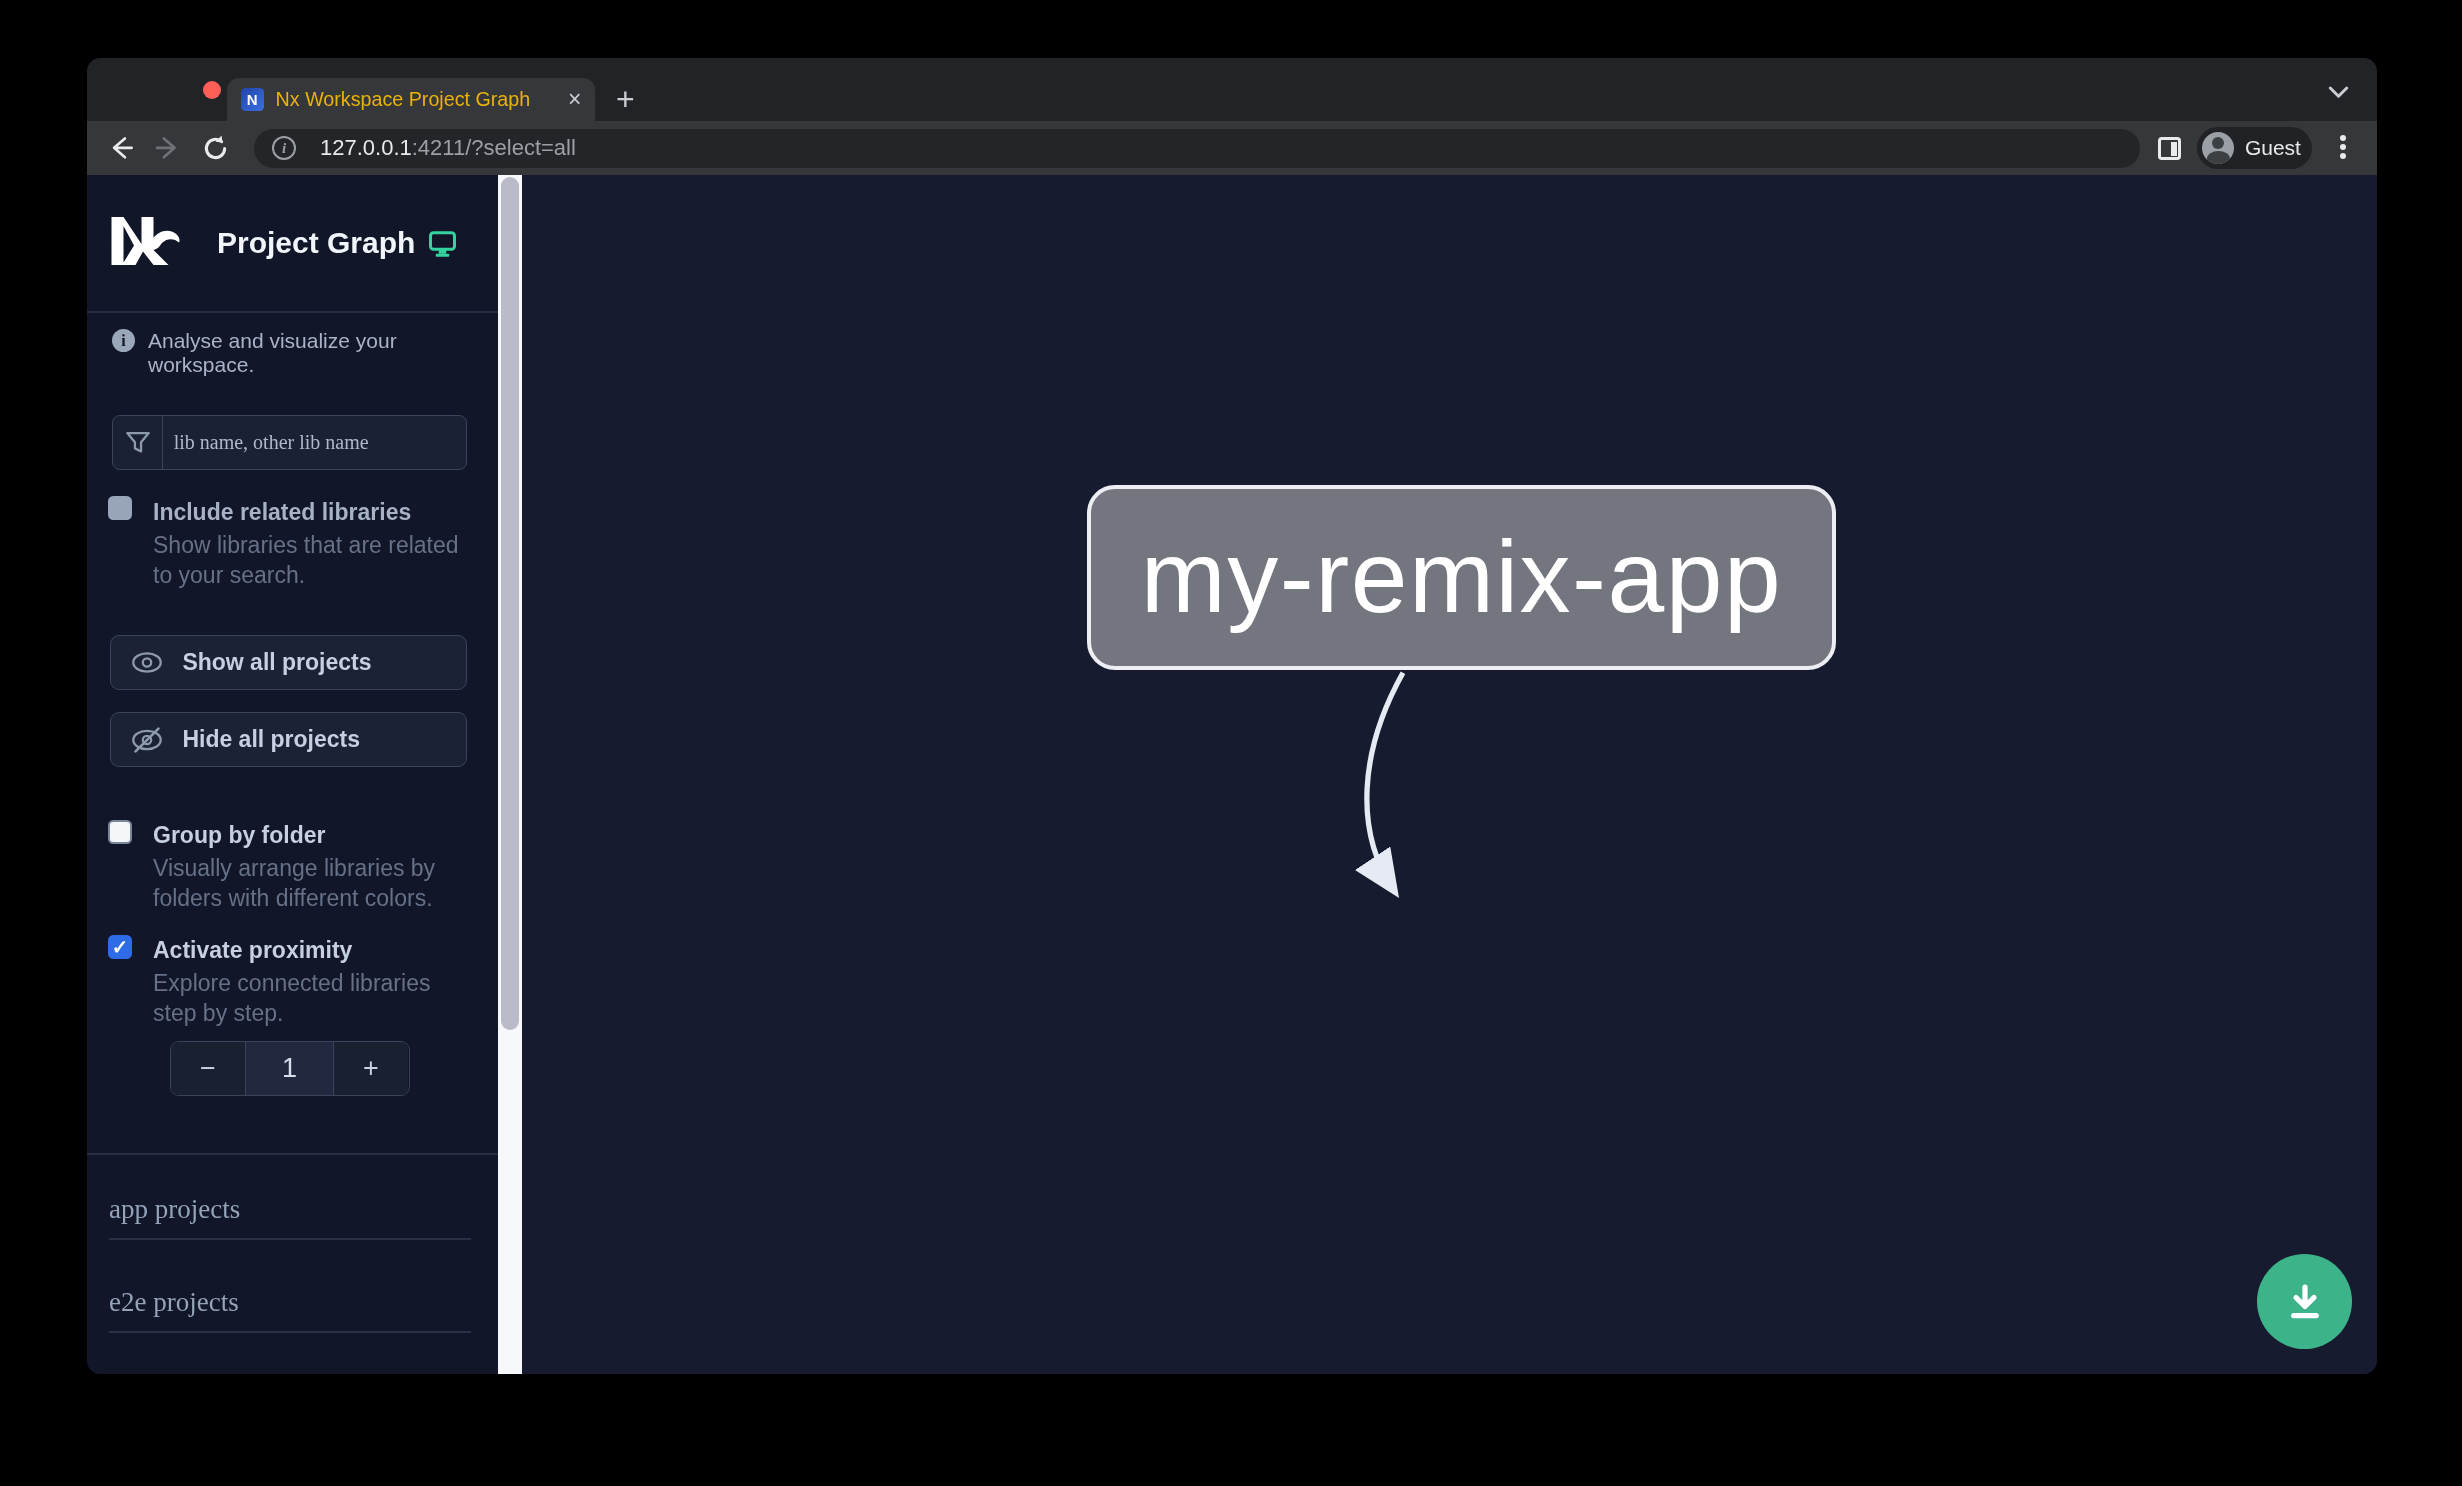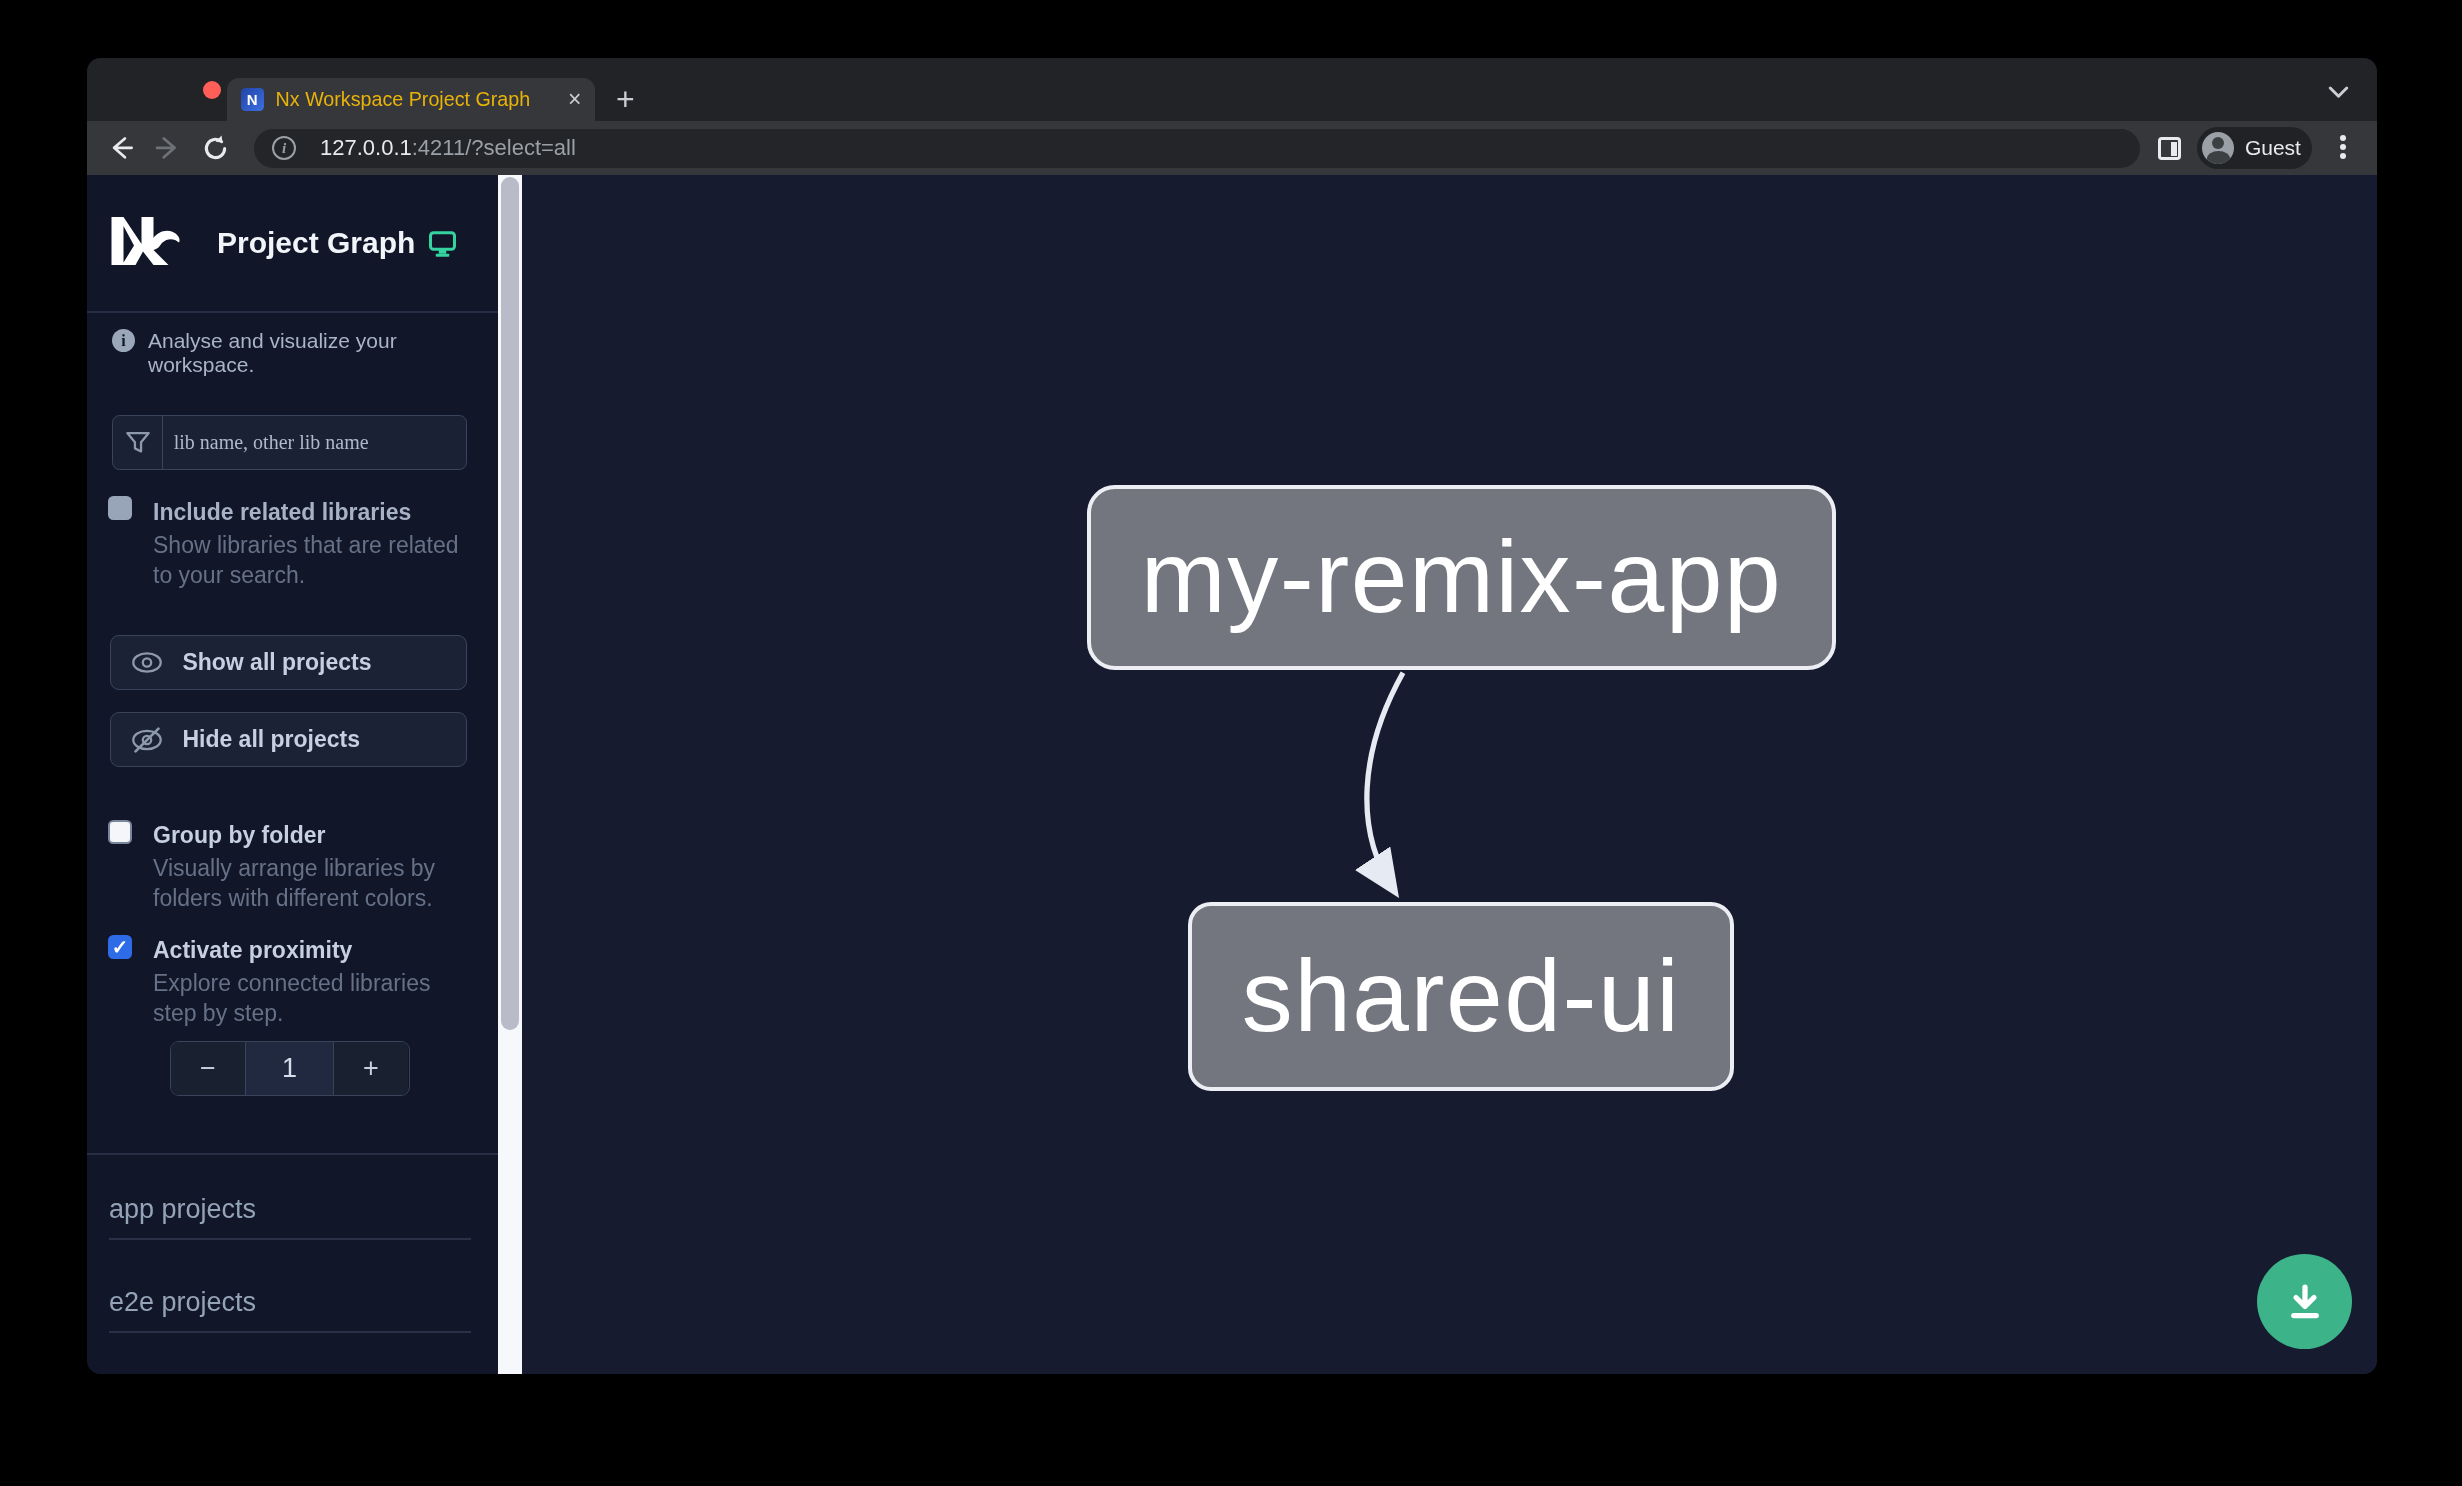--- a/index.html
+++ b/index.html
@@ -80,21 +80,21 @@
             border-radius:9px; display:flex; align-items:center; }
   .sb-btn .ic { margin-left:19.7px; flex:0 0 auto; }
   .sb-btn .lbl { margin-left:19.7px; font-size:23px; font-weight:bold; color:#C6D0E0; }
 
   .stepper { position:absolute; left:83px; top:866px; width:240px; height:55px; border:1.5px solid #39445A;
              border-radius:9px; display:flex; overflow:hidden; }
   .step-btn { width:74px; background:#19202F; color:#C7D1E0; font-size:27px; display:flex; align-items:center; justify-content:center; }
   .step-val { width:89px; background:#212940; color:#D6DEEB; font-size:27px; display:flex; align-items:center; justify-content:center;
               border-left:1.5px solid #39445A; border-right:1.5px solid #39445A; }
 
-  .section-label { position:absolute; left:22px; font-size:27px; color:#94A3B8; }
+  .section-label { position:absolute; left:22px; font-size:27px; color:#94A3B8;font-family:Liberation Serif, serif; }
   .section-hr { position:absolute; left:22px; width:362px; height:1.5px; background:#2A3146; }
 
   
   .gnode { position:absolute; background:#74767F; border:4.5px solid #ECEEF4; border-radius:23px;
            display:flex; align-items:center; justify-content:center; color:#FFFFFF;
            font-size:102px; font-weight:300; letter-spacing:1.5px; white-space:nowrap; }
   .node-1 { left:565px; top:310px; width:749px; height:185px;border-radius:28px; }
   .node-2 { left:666px; top:727px; width:546px; height:189px; }
   .edge-svg { position:absolute; left:0; top:0; width:100%; height:100%; pointer-events:none; }
 
@@ -228,21 +228,20 @@
     <div class="canvas">
       <svg class="edge-svg" viewBox="0 0 2453 1585">
         <defs>
           <marker id="arrow" markerWidth="9" markerHeight="8" refX="7" refY="4" orient="auto">
             <path d="M0,0 L9,4 L0,8 Z" fill="#E6EAF3"></path>
           </marker>
         </defs>
         <path d="M 1165 658 C 1108 760 1100 866 1152 944" fill="none" stroke="#E6EAF3" stroke-width="7" marker-end="url(#arrow)"></path>
       </svg>
       <div class="gnode node-1">my-remix-app</div>
-      <div class="gnode node-2">shared-ui</div>
 
       <div class="fab">
         <svg width="42" height="42" viewBox="0 0 56 56">
           <path d="M28 8 V32 M16 22 L28 34 L40 22" fill="none" stroke="#FFFFFF" stroke-width="7" stroke-linecap="round" stroke-linejoin="round"></path>
           <line x1="13" y1="46" x2="43" y2="46" stroke="#FFFFFF" stroke-width="7" stroke-linecap="round"></line>
         </svg>
       </div>
     </div>
   </div>
 

